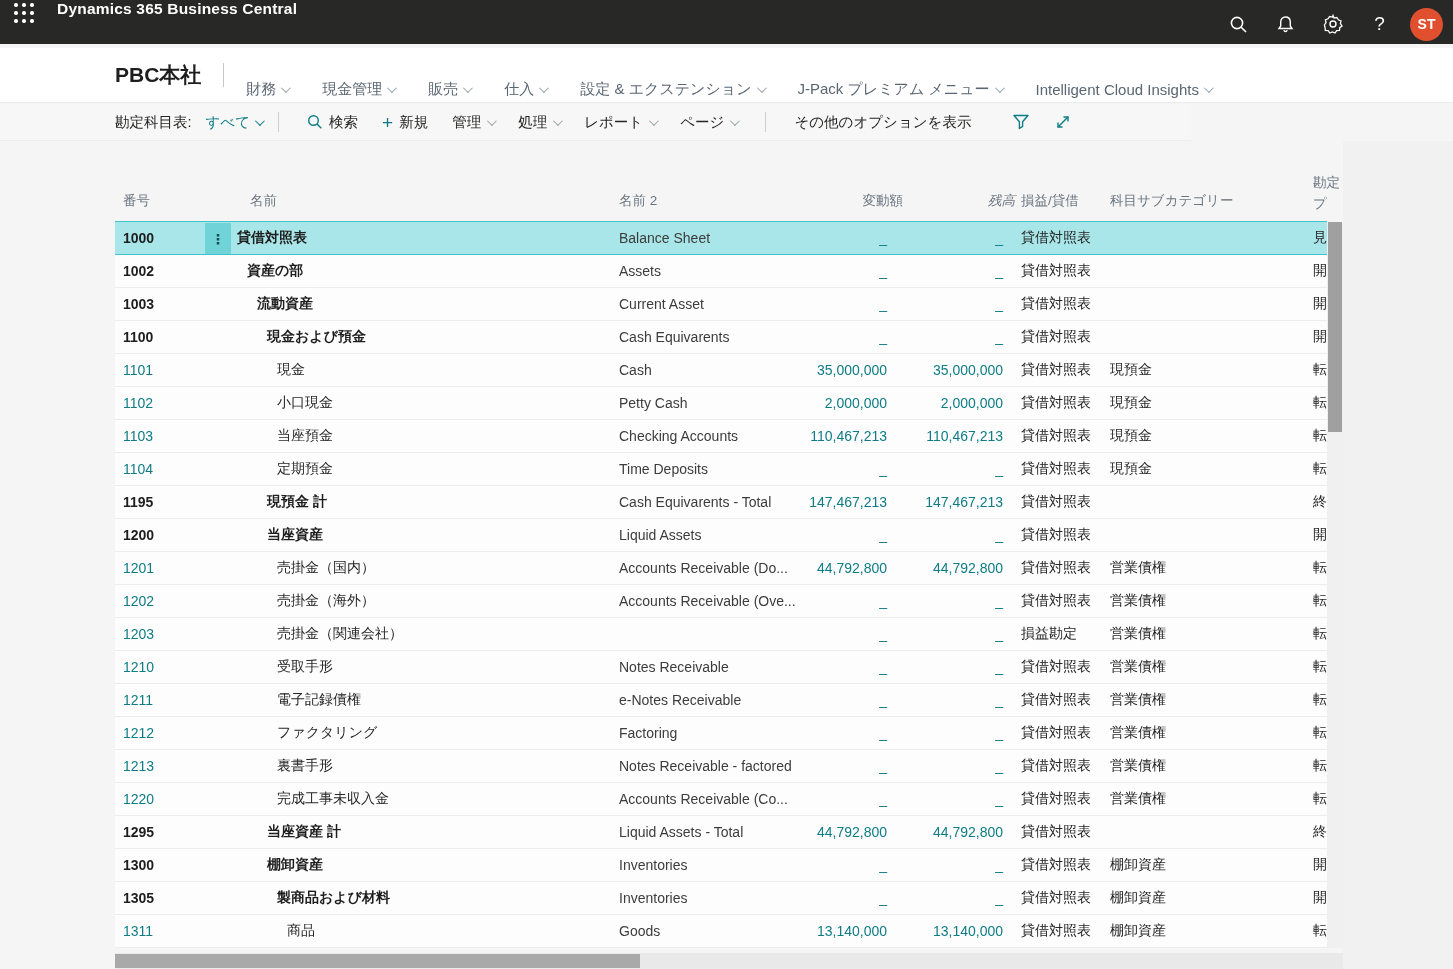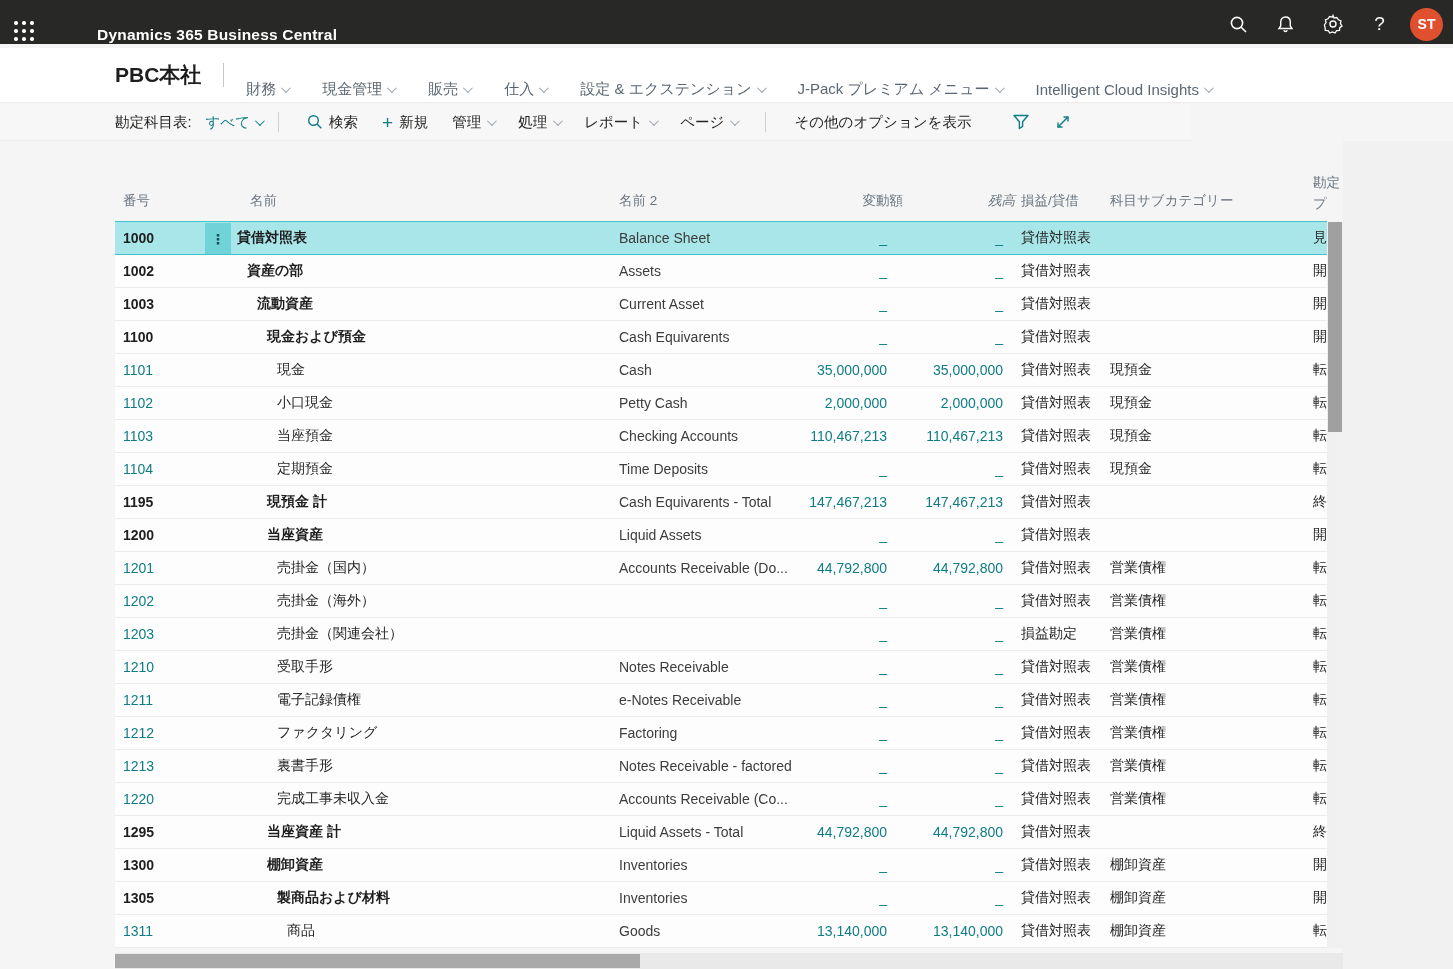--- a/index.html
+++ b/index.html
@@ -1,21 +1,21 @@
 <!DOCTYPE html>
 <html><head>
 <meta charset="utf-8">
 <style>
   * { margin:0; padding:0; box-sizing:border-box; }
   html,body { width:1453px; height:969px; overflow:hidden;
     font-family:"Liberation Sans","DejaVu Sans",sans-serif; background:#f5f5f5; }
 
   
   .topbar { position:absolute; left:0; top:0; width:1453px; height:44px;
-    background:#282827; display:flex; align-items:flex-end; color:#fff;gap:40px; }
+    background:#282827; display:flex; align-items:flex-start; color:#fff; }
   .waffle { width:26px; height:26px; margin-left:11px; display:grid;
     grid-template-columns:repeat(3,1fr); gap:4px; padding:3px; cursor:pointer; }
   .waffle i { width:3.5px; height:3.5px; background:#fff; border-radius:50%; }
   .app-title { margin-left:20px; font-size:15.5px; font-weight:700; letter-spacing:.2px; }
   .top-icons { position:absolute; right:0; top:0; height:48px; display:flex; align-items:center; gap:14px; padding-right:10px; }
   .tico { width:33px; height:33px; display:flex; align-items:center; justify-content:center; color:#fff; cursor:pointer; }
   .tico svg { display:block; }
   .qmark { font-size:19px; color:#fff; font-weight:400; }
   .avatar { width:33px; height:33px; border-radius:50%; background:#e0502f; color:#fff;
     display:flex; align-items:center; justify-content:center; font-size:14px; font-weight:700; cursor:pointer; }
@@ -332,20 +332,21 @@
       <span class="cell c-name2">Accounts Receivable (Do...</span>
       <span class="cell c-num c-net">44,792,800</span>
       <span class="cell c-num c-bal">44,792,800</span>
       <span class="cell c-ib">貸借対照表</span>
       <span class="cell c-sub">営業債権</span>
       <span class="cell c-type">転</span>
     </div>
     <div class="row">
       <span class="cell c-no link">1202</span>
       <span class="cell c-name" style="left: 162px;">売掛金（海外）</span>
+      <span class="cell c-name2">Accounts Receivable (Ove...</span>
       <span class="cell c-num c-net">_</span>
       <span class="cell c-num c-bal">_</span>
       <span class="cell c-ib">貸借対照表</span>
       <span class="cell c-sub">営業債権</span>
       <span class="cell c-type">転</span>
     </div>
     <div class="row">
       <span class="cell c-no link">1203</span>
       <span class="cell c-name" style="left: 162px;">売掛金（関連会社）</span>
       <span class="cell c-num c-net">_</span>

